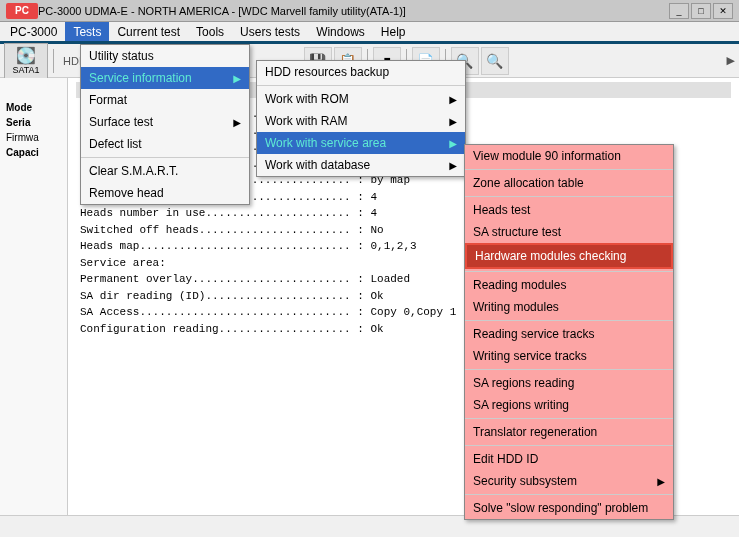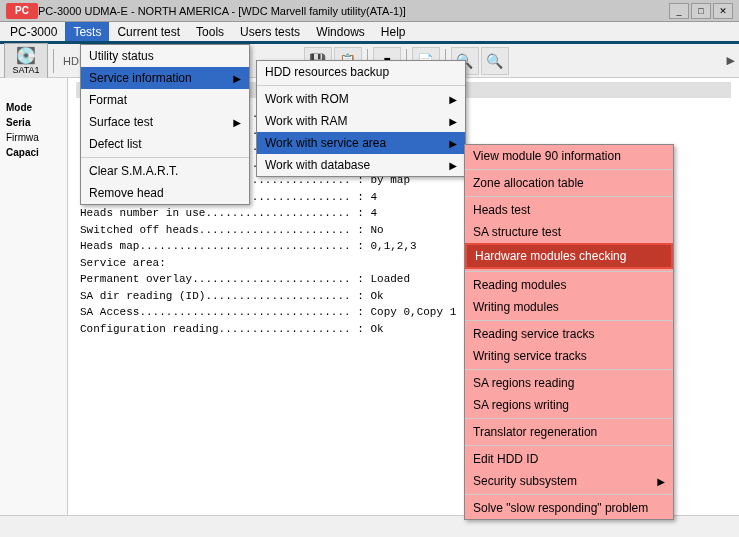--- a/index.html
+++ b/index.html
@@ -177,21 +177,21 @@
       padding: 4px 8px;
       cursor: pointer;
       display: flex;
       align-items: center;
       justify-content: space-between;
       font-size: 12px;
       white-space: nowrap;
     }
     .menu-row.highlighted {
       background: #316ac5;
-      color: #000000;
+      color: #5eead4;
     }
     .menu-row.selected-highlight {
       background: #c0392b;
       color: white;
       border: 2px solid #e74c3c;
     }
     .menu-separator {
       height: 1px;
       background: #ccc;
       margin: 2px 0;

